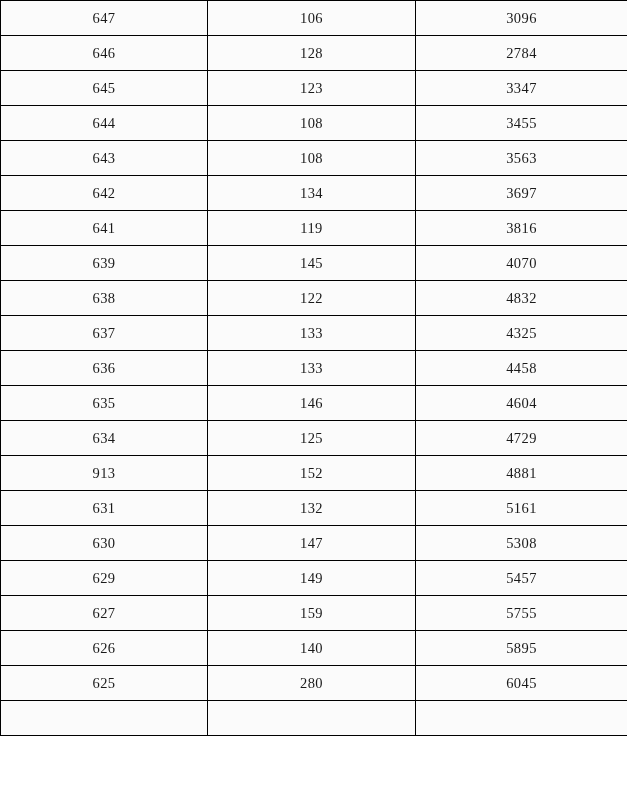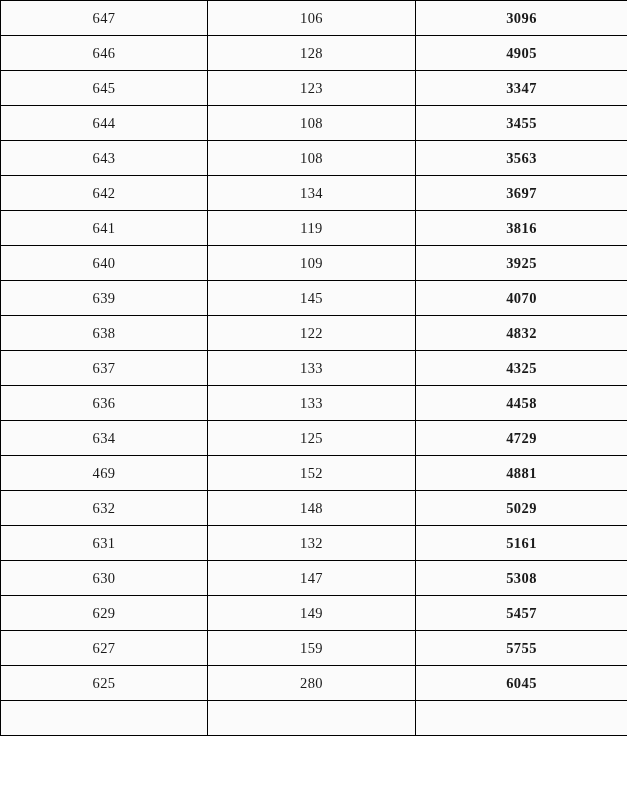--- a/index.html
+++ b/index.html
@@ -47,21 +47,20 @@
   }
   table.score-table tr:last-child td {
     border-bottom-width: 1px;
   }
   
   table.score-table td:first-child {
     border-left-width: 1px;
   }
   table.score-table td:last-child {
     border-right-width: 1px;
-    font-weight: bold;
   }
   
   .clip-row td {
     height: 20px;
     line-height: 20px;
     overflow: hidden;
   }
 </style>
 </head>
 <body>
@@ -75,21 +74,21 @@
     </colgroup>
     <tbody>
       <tr>
         <td>647</td>
         <td>106</td>
         <td>3096</td>
       </tr>
       <tr>
         <td>646</td>
         <td>128</td>
-        <td>4905</td>
+        <td>2784</td>
       </tr>
       <tr>
         <td>645</td>
         <td>123</td>
         <td>3347</td>
       </tr>
       <tr>
         <td>644</td>
         <td>108</td>
         <td>3455</td>
@@ -103,58 +102,53 @@
         <td>642</td>
         <td>134</td>
         <td>3697</td>
       </tr>
       <tr>
         <td>641</td>
         <td>119</td>
         <td>3816</td>
       </tr>
       <tr>
-        <td>640</td>
-        <td>109</td>
-        <td>3925</td>
-      </tr>
-      <tr>
         <td>639</td>
         <td>145</td>
         <td>4070</td>
       </tr>
       <tr>
         <td>638</td>
         <td>122</td>
         <td>4832</td>
       </tr>
       <tr>
         <td>637</td>
         <td>133</td>
         <td>4325</td>
       </tr>
       <tr>
         <td>636</td>
         <td>133</td>
         <td>4458</td>
       </tr>
       <tr>
+        <td>635</td>
+        <td>146</td>
+        <td>4604</td>
+      </tr>
+      <tr>
         <td>634</td>
         <td>125</td>
         <td>4729</td>
       </tr>
       <tr>
-        <td>469</td>
+        <td>913</td>
         <td>152</td>
         <td>4881</td>
-      </tr>
-      <tr>
-        <td>632</td>
-        <td>148</td>
-        <td>5029</td>
       </tr>
       <tr>
         <td>631</td>
         <td>132</td>
         <td>5161</td>
       </tr>
       <tr>
         <td>630</td>
         <td>147</td>
         <td>5308</td>
@@ -163,20 +157,25 @@
         <td>629</td>
         <td>149</td>
         <td>5457</td>
       </tr>
       <tr>
         <td>627</td>
         <td>159</td>
         <td>5755</td>
       </tr>
       <tr>
+        <td>626</td>
+        <td>140</td>
+        <td>5895</td>
+      </tr>
+      <tr>
         <td>625</td>
         <td>280</td>
         <td>6045</td>
       </tr>
       <tr class="clip-row">
         <td></td>
         <td></td>
         <td></td>
       </tr>
     </tbody>

